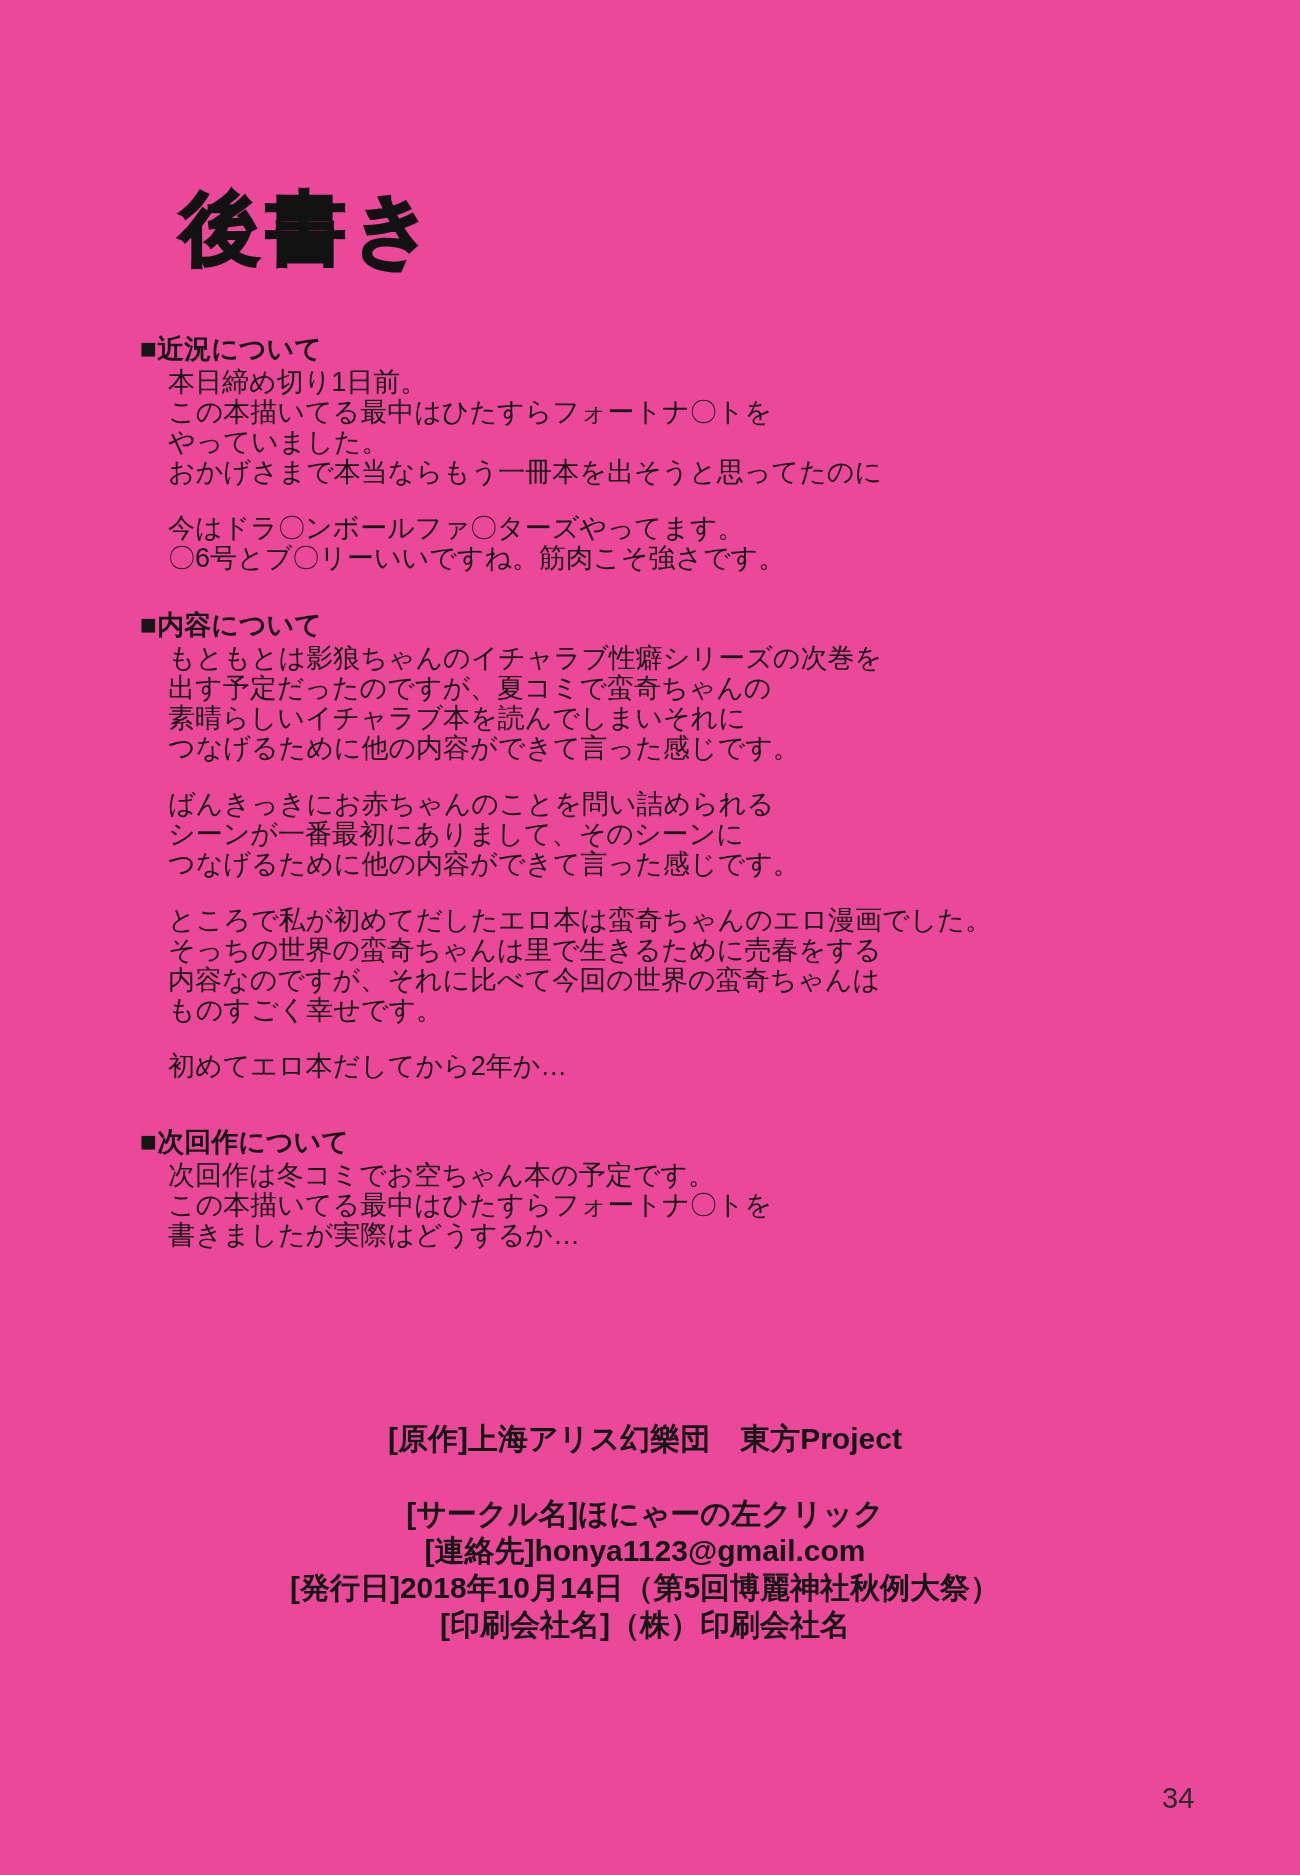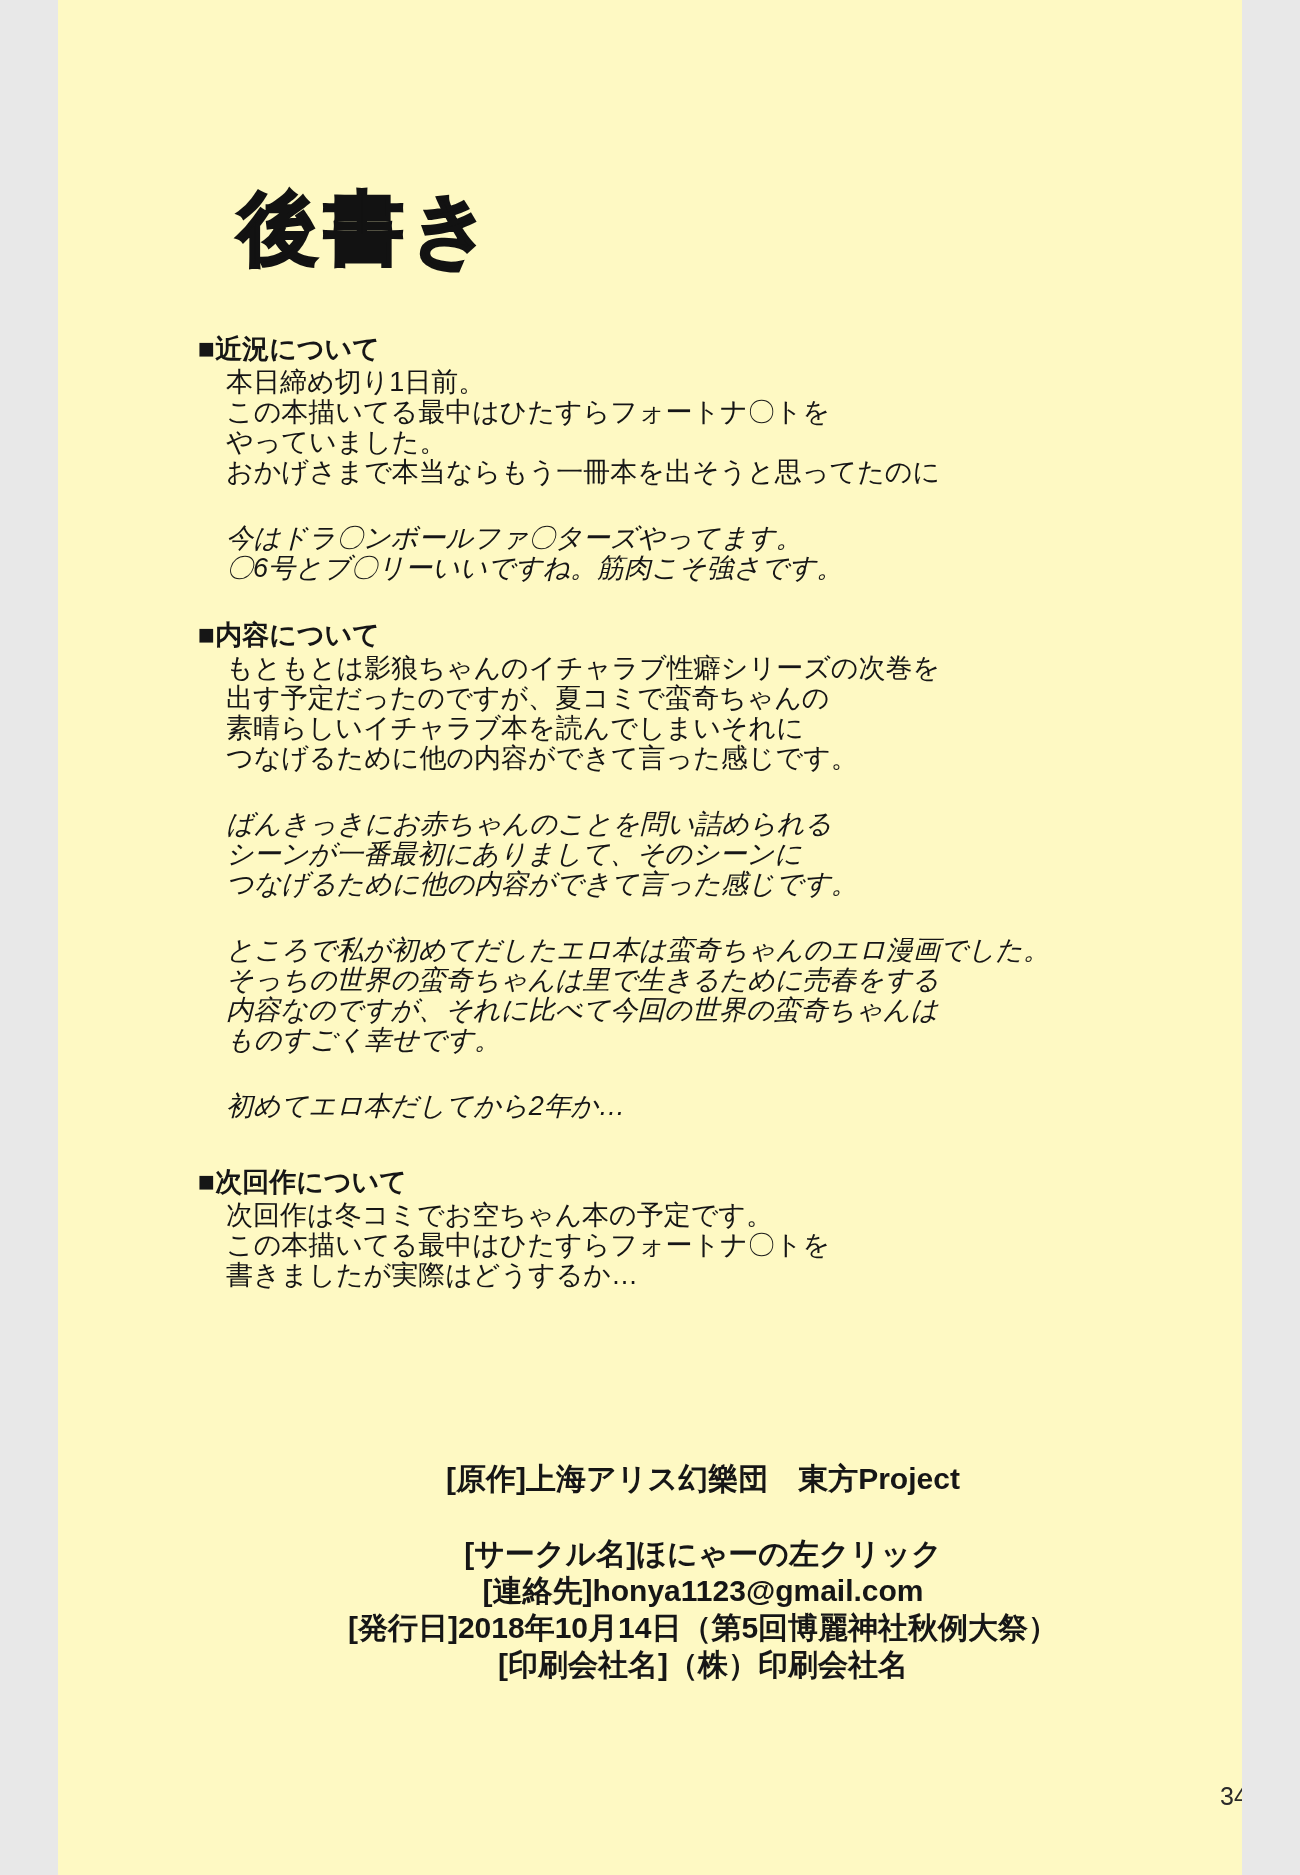--- a/index.html
+++ b/index.html
@@ -1,20 +1,20 @@
 <!DOCTYPE html>
 <html><head>
 <meta charset="utf-8">
 <style>
   html,body{margin:0;padding:0;background:#e8e8e8;}
   .page{
     position:relative;
-    width:1184px;height:1875px;
+    width:1300px;height:1875px;
     margin:0 auto;
-    background:#fef9c3;
+    background:#ec4899;
     overflow:hidden;
     font-family:"Liberation Sans","DejaVu Sans",sans-serif;
     color:#161616;
   }
   .content{
     position:absolute;
     left:140px;top:0;
     width:1000px;
   }
   .title{
@@ -39,42 +39,42 @@
   .marker{
     display:inline-block;
     font-size:27px;
     transform:scale(1.05);
     margin-right:1px;
   }
   .para{
     margin:0 0 0 28px;
     padding:0;
   }
-  .para + .para{margin-top:36px;font-style:italic;}
+  .para + .para{margin-top:26px;}
   .line{
     font-size:27px;
     line-height:30px;
     white-space:pre;
     font-weight:500;
   }
   .colophon{
     margin:170px 0 0 10px;
     text-align:center;
   }
   .colo-line{
     font-size:30px;
     line-height:37px;
     white-space:pre;
     font-weight:600;
   }
   .colo-line.spaced{margin-bottom:38px;}
   .page-number{
     position:absolute;
     left:1162px;top:1782px;
-    font-size:25px;
+    font-size:29px;
     color:#2a2a2a;
   }
 </style>
 </head>
 <body>
 
 <div class="page">
   <div class="content">
 
     <h1 class="title">後書き</h1>

